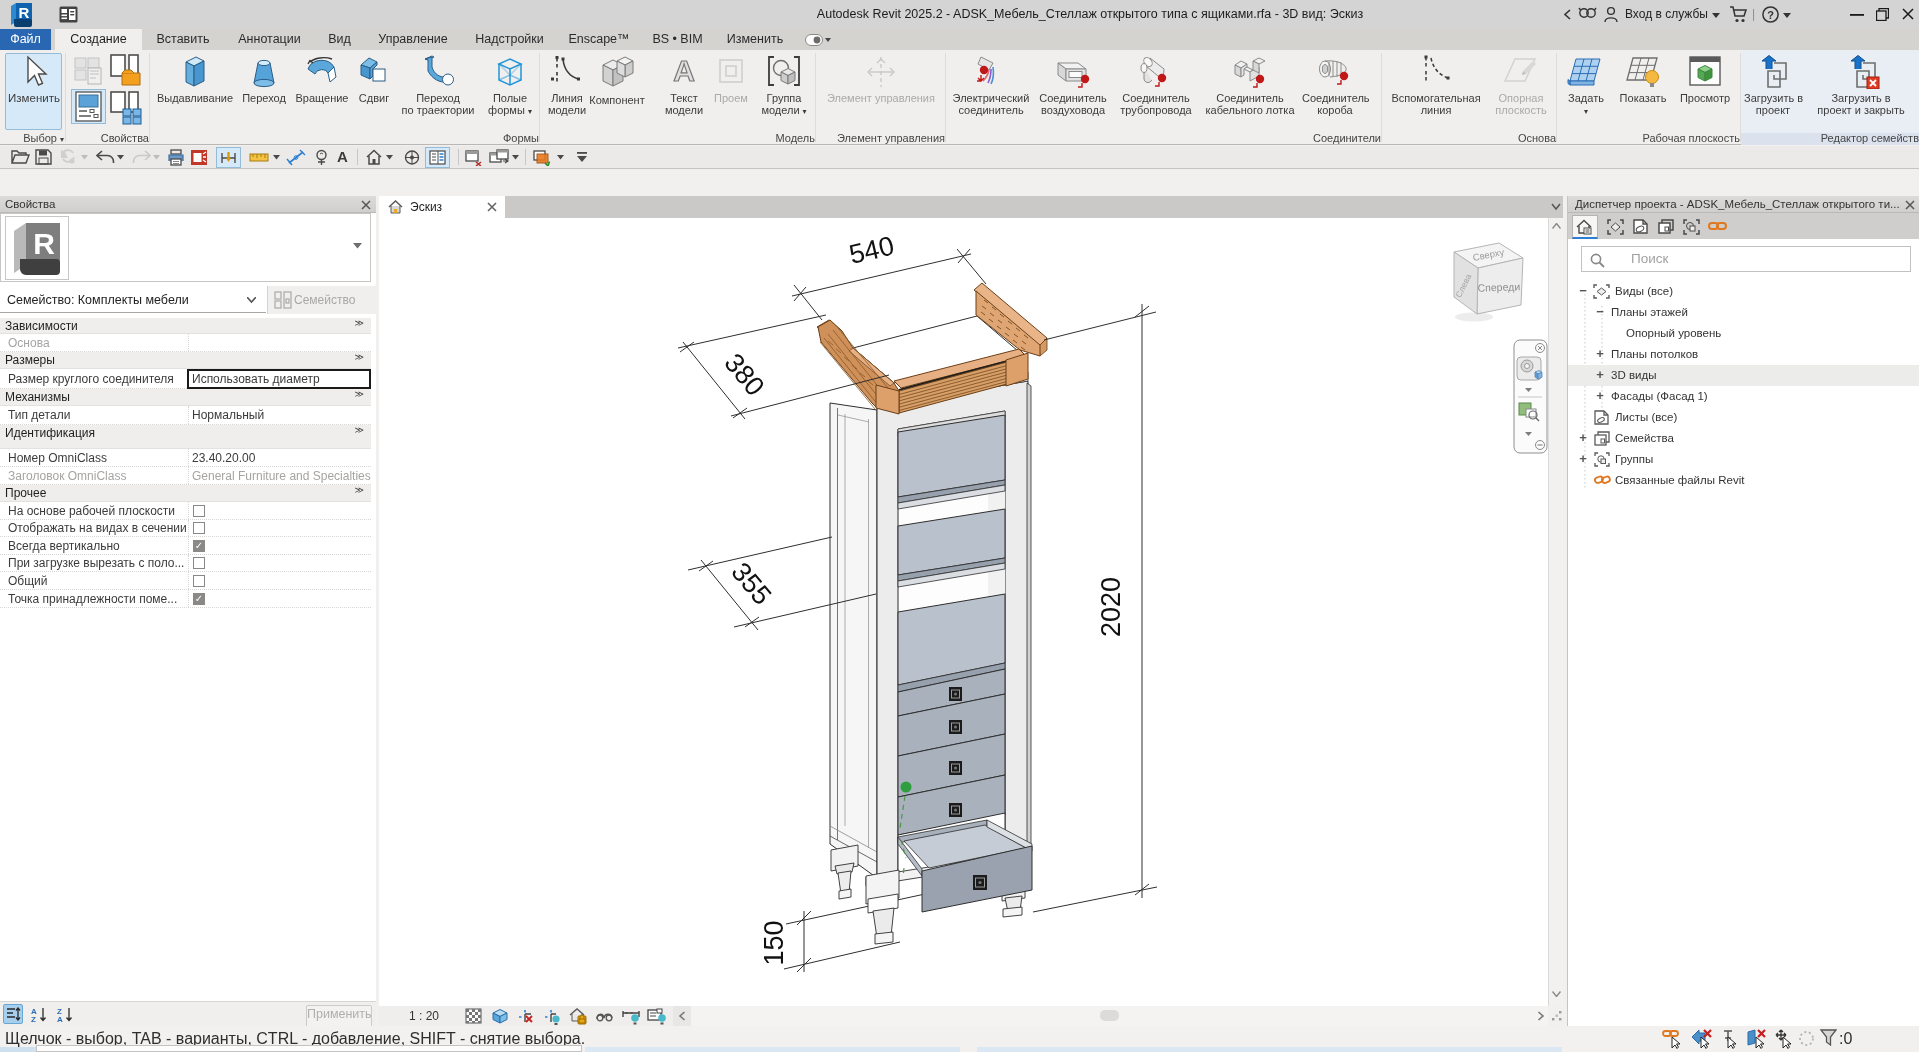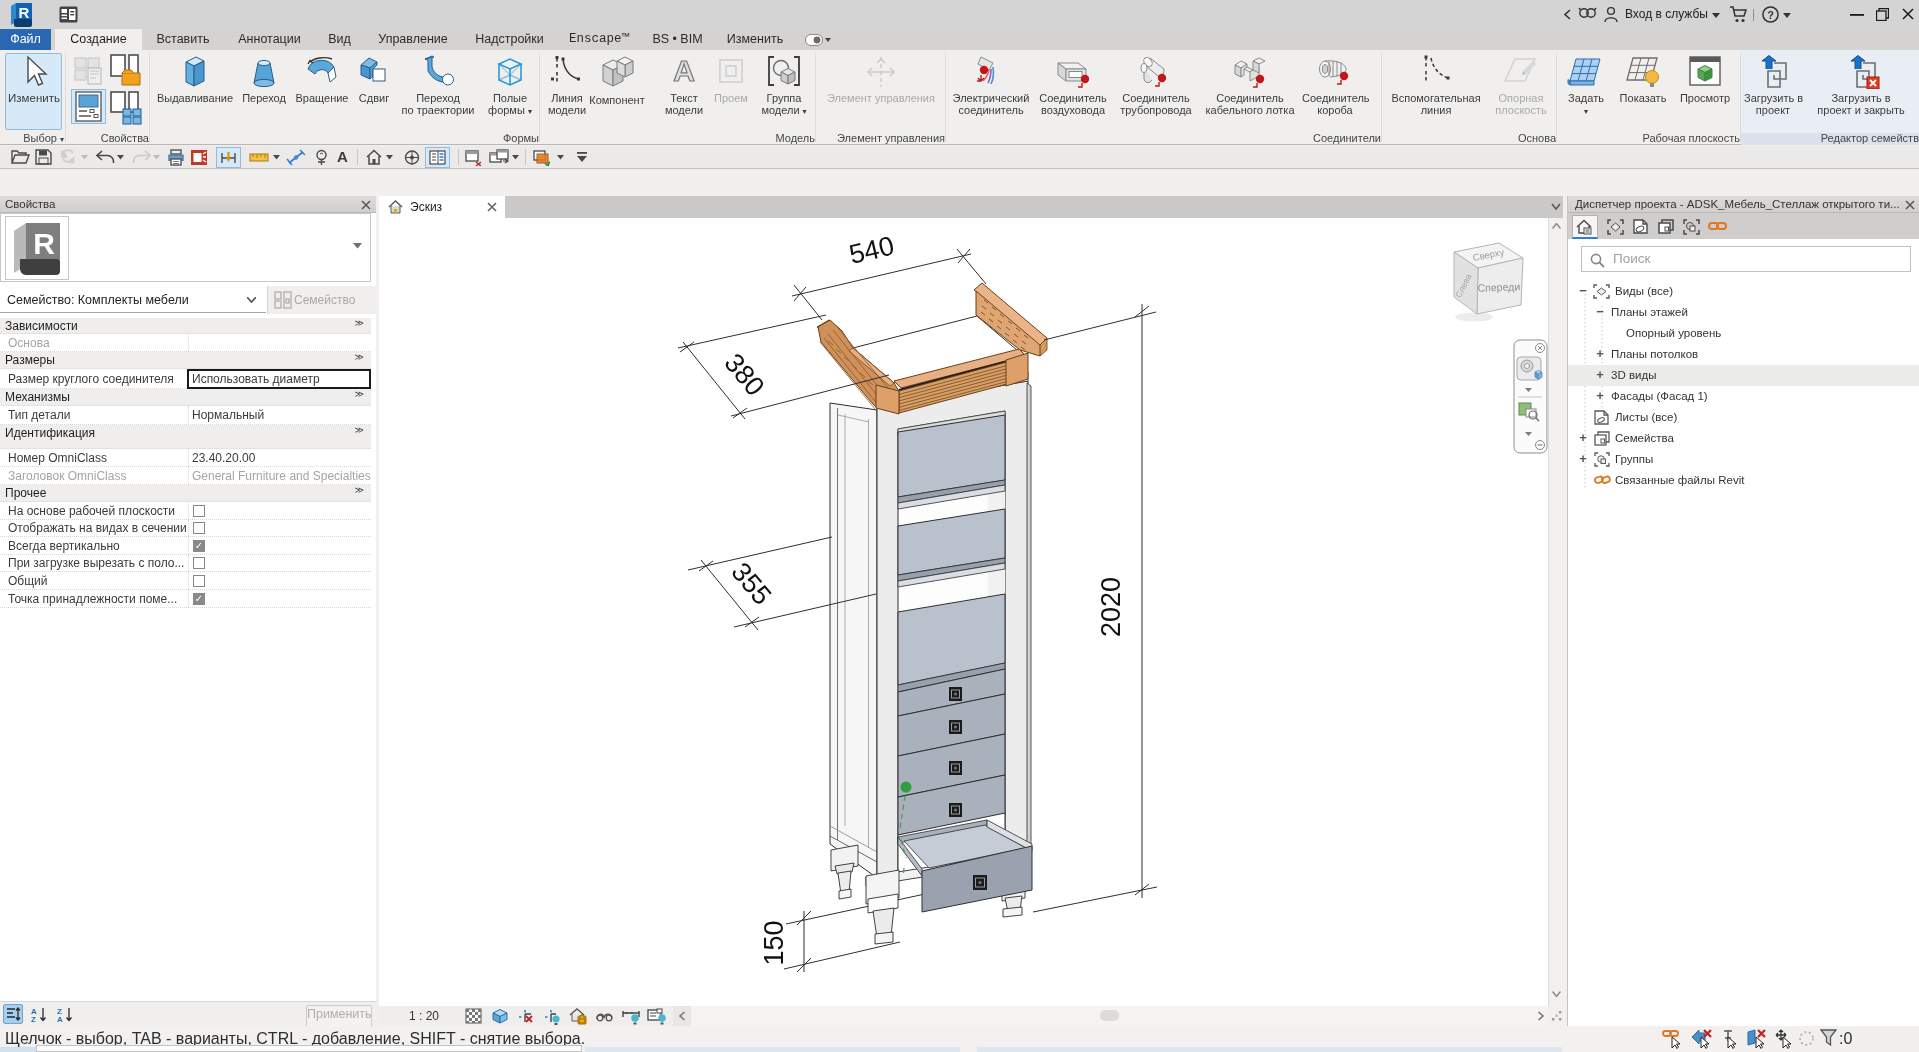--- a/index.html
+++ b/index.html
@@ -66,20 +66,21 @@
     </svg>
   <svg class="abs" style="left:59px;top:6px;" width="19" height="17" viewBox="0 0 19 17">
       <rect x="0.5" y="0.5" width="18" height="16" rx="1.5" fill="#424242"></rect>
       <rect x="2.5" y="3" width="5.5" height="4" fill="#fff"></rect>
       <rect x="2.5" y="8.5" width="5.5" height="1.6" fill="#fff"></rect>
       <rect x="2.5" y="11.5" width="5.5" height="1.6" fill="#fff"></rect>
       <rect x="10" y="3" width="6.5" height="11" fill="#fff"></rect>
       <rect x="11.2" y="5" width="4" height="1.4" fill="#424242"></rect>
       <rect x="11.2" y="8" width="4" height="1.4" fill="#424242"></rect>
     </svg>
+  <div id="title">Autodesk Revit 2025.2 - ADSK_Мебель_Стеллаж открытого типа с ящиками.rfa - 3D вид: Эскиз</div>
   <svg class="abs" style="left:1563px;top:9px;" width="10" height="11" viewBox="0 0 10 11">
       <path d="M7,1 L2,5.5 L7,10" fill="none" stroke="#333" stroke-width="1.6"></path>
     </svg>
   <svg class="abs" style="left:1578px;top:5px;" width="20" height="18" viewBox="0 0 20 18">
       <circle cx="6" cy="8" r="4.2" fill="none" stroke="#333" stroke-width="1.4"></circle>
       <circle cx="13" cy="8" r="4.2" fill="none" stroke="#333" stroke-width="1.4"></circle>
       <path d="M2.5,5 L1,3" stroke="#333" stroke-width="1.4"></path>
       <path d="M16.5,5 L18,3" stroke="#333" stroke-width="1.4"></path>
     </svg>
   <svg class="abs" style="left:1603px;top:6px;" width="16" height="17" viewBox="0 0 16 17">
@@ -116,21 +117,21 @@
 </div>
 
 <div id="tabrow">
   <div class="tab" style="left:0;width:51px;background:#2a67b2;color:#fff;">Файл</div>
   <div class="tab" style="left:55px;width:87px;background:#f0efee;color:#1e1e1e;">Создание</div>
   <div class="tab" style="left:142px;width:82px;">Вставить</div>
   <div class="tab" style="left:224px;width:91px;">Аннотации</div>
   <div class="tab" style="left:315px;width:49px;">Вид</div>
   <div class="tab" style="left:364px;width:98px;">Управление</div>
   <div class="tab" style="left:462px;width:95px;">Надстройки</div>
-  <div class="tab" style="left:557px;width:84px;font-family:Liberation Mono, monospace;">Enscape™</div>
+  <div class="tab" style="left:557px;width:84px;">Enscape™</div>
   <div class="tab" style="left:641px;width:73px;">BS • BIM</div>
   <div class="tab" style="left:714px;width:82px;">Изменить</div>
   <svg class="abs" style="left:805px;top:5px;" width="26" height="12" viewBox="0 0 26 12">
       <rect x="0.5" y="0.5" width="17" height="11" rx="5.5" fill="#fdfdfd" stroke="#8b8987"></rect>
       <circle cx="12" cy="6" r="3.4" fill="#6d6b69"></circle>
       <polygon points="20,4 26,4 23,8" fill="#444"></polygon>
     </svg>
 </div>
 
 <div id="ribbon">
@@ -984,21 +985,21 @@
           <rect x="1" y="3" width="9" height="6" rx="3"></rect>
           <rect x="9" y="3" width="9" height="6" rx="3"></rect>
         </g>
       </svg>
   </div>
   <div id="bsearch">
     <svg class="abs" style="left:8px;top:6px;" width="15" height="15" viewBox="0 0 15 15">
         <circle cx="6" cy="6" r="4.6" fill="none" stroke="#888" stroke-width="1.6"></circle>
         <path d="M9.5,9.5 L14,14" stroke="#888" stroke-width="1.8"></path>
       </svg>
-    <span style="margin-left:31px;">Поиск</span>
+    <span style="margin-left:49px;">Поиск</span>
   </div>
   <svg class="abs" style="left:13px;top:98px;" width="8" height="280" viewBox="0 0 8 280">
       <path d="M4,0 V195" stroke="#c9c7c5" stroke-dasharray="1.5,2.5"></path>
     </svg>
   <svg class="abs" style="left:30px;top:110px;" width="8" height="160" viewBox="0 0 8 160">
       <path d="M4,0 V105" stroke="#c9c7c5" stroke-dasharray="1.5,2.5"></path>
     </svg>
   <div class="trow" style="top:85px;">
     <span class="texp" style="left:8px;top:3px;">−</span>
     <svg class="abs" style="left:25px;top:3px;" width="17" height="16" viewBox="0 0 17 16">

